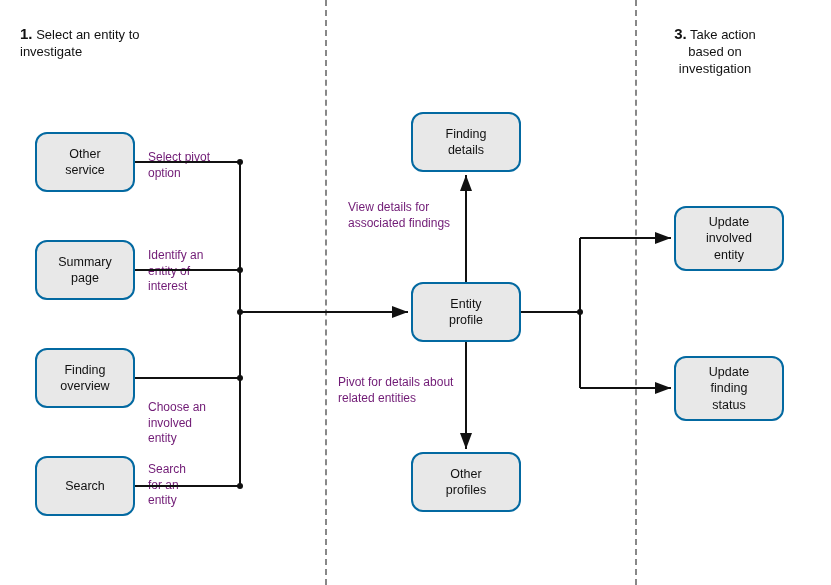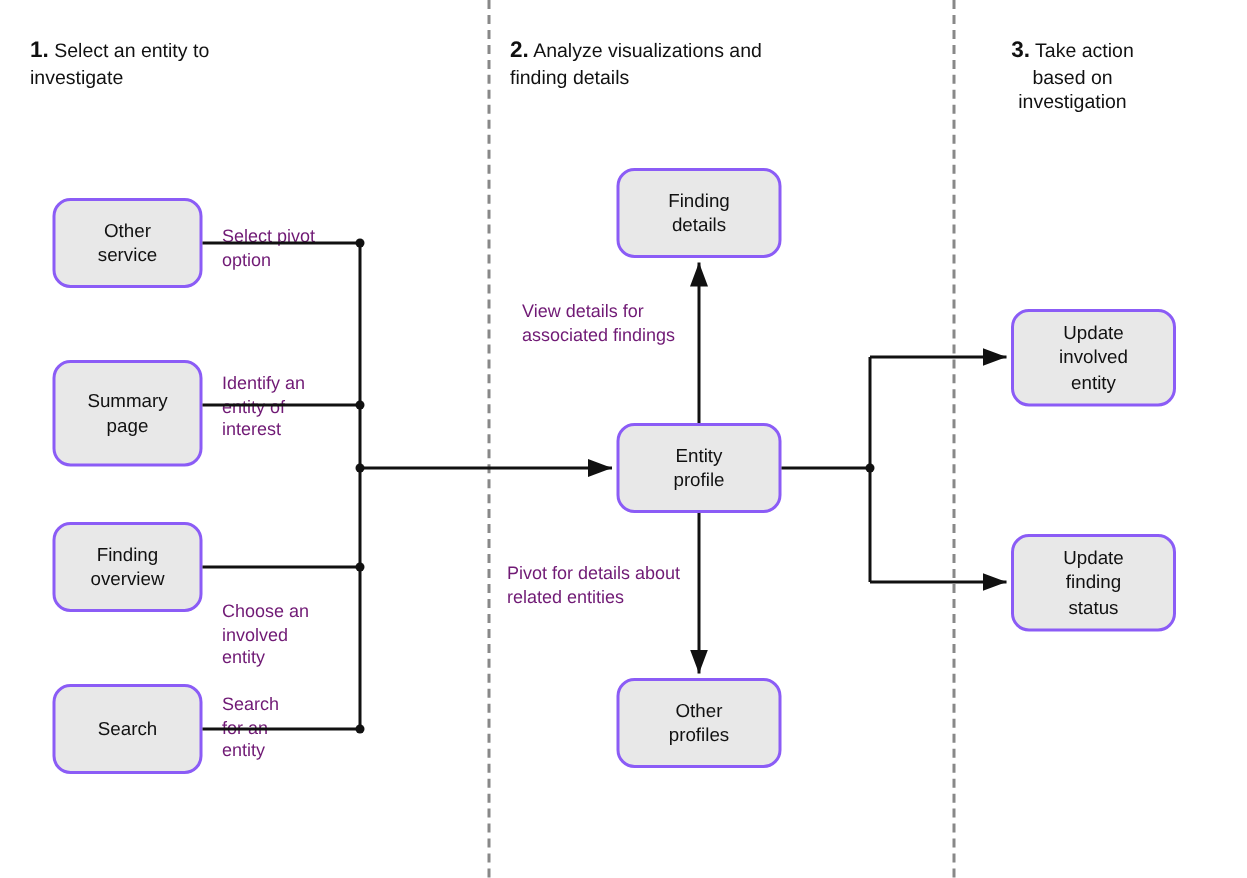--- a/index.html
+++ b/index.html
@@ -35,21 +35,21 @@
     
     .divider {
       position: absolute;
       top: 0;
       bottom: 0;
       border-left: 2px dashed #888;
     }
     
     .box {
       position: absolute;
-      border: 2px solid #8b5cf6;
+      border: 2px solid #0369a1;
       border-radius: 12px;
       background: #e8e8e8;
       display: flex;
       align-items: center;
       justify-content: center;
       text-align: center;
       font-size: 12.5px;
       color: #111;
       line-height: 1.3;
     }
@@ -71,36 +71,32 @@
   </style>
 </head>
 <body>
 
 <div class="diagram">
 
   <div class="col-header col1-header">
     <span class="step-num">1.</span>
     <span> Select an entity to<br>investigate</span>
   </div>
-  <div class="col-header col2-header">
-    <span class="step-num">2.</span>
-    <span> Analyze visualizations and<br>finding details</span>
-  </div>
   <div class="col-header col3-header">
     <span class="step-num">3.</span>
     <span> Take action<br>based on<br>investigation</span>
   </div>
 
   <div class="divider" style="left:325px;"></div>
   <div class="divider" style="left:635px;"></div>
 
   <div class="box" style="left:35px;top:132px;width:100px;height:60px;">
     <span>Other<br>service</span>
   </div>
-  <div class="box" style="left:35px;top:240px;width:100px;height:71px;">
+  <div class="box" style="left:35px;top:240px;width:100px;height:60px;">
     <span>Summary<br>page</span>
   </div>
   <div class="box" style="left:35px;top:348px;width:100px;height:60px;">
     <span>Finding<br>overview</span>
   </div>
   <div class="box" style="left:35px;top:456px;width:100px;height:60px;">
     <span>Search</span>
   </div>
   <div class="box" style="left:411px;top:112px;width:110px;height:60px;">
     <span>Finding<br>details</span>

